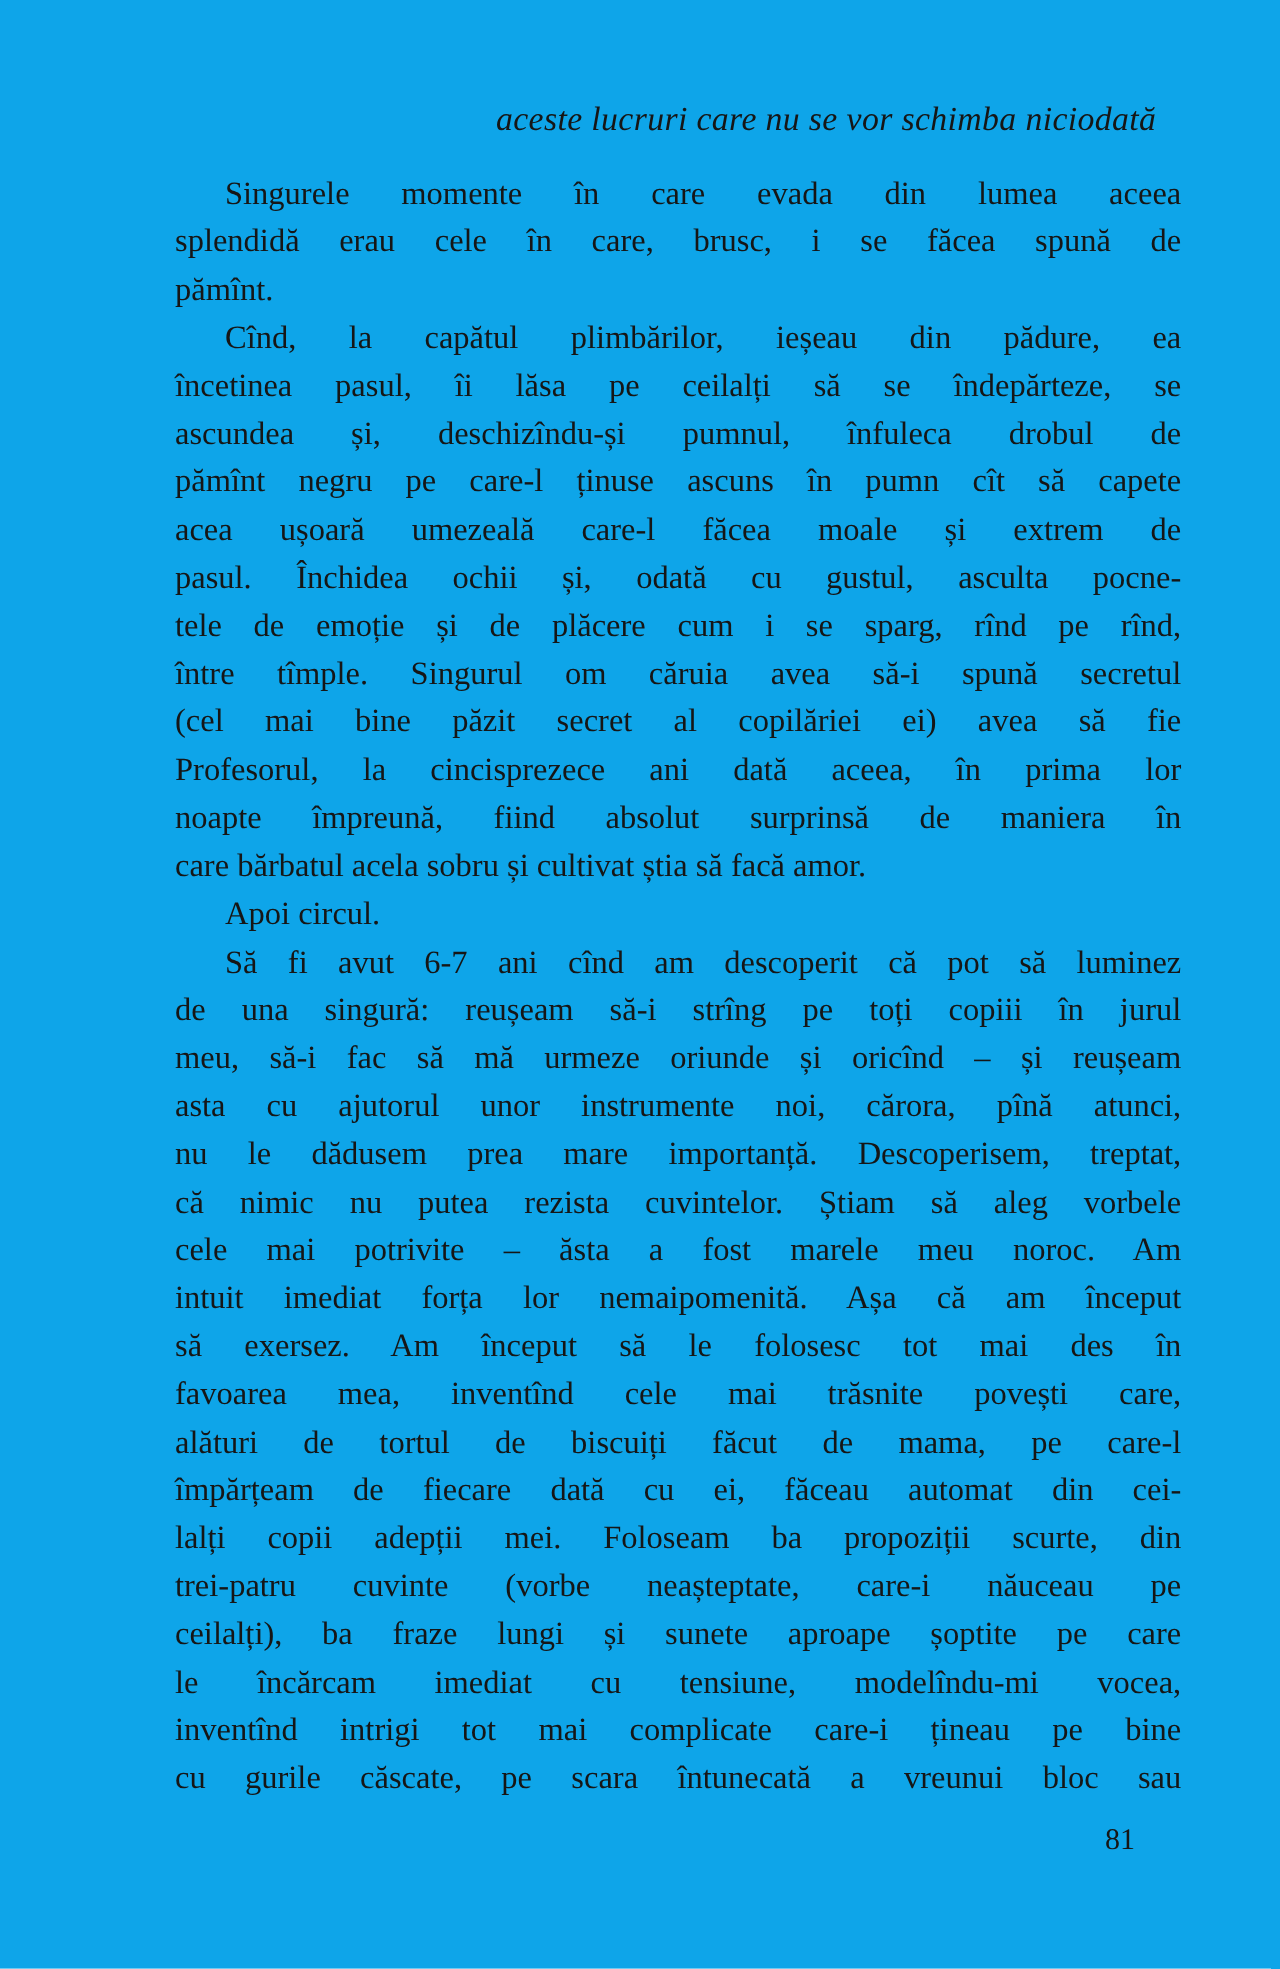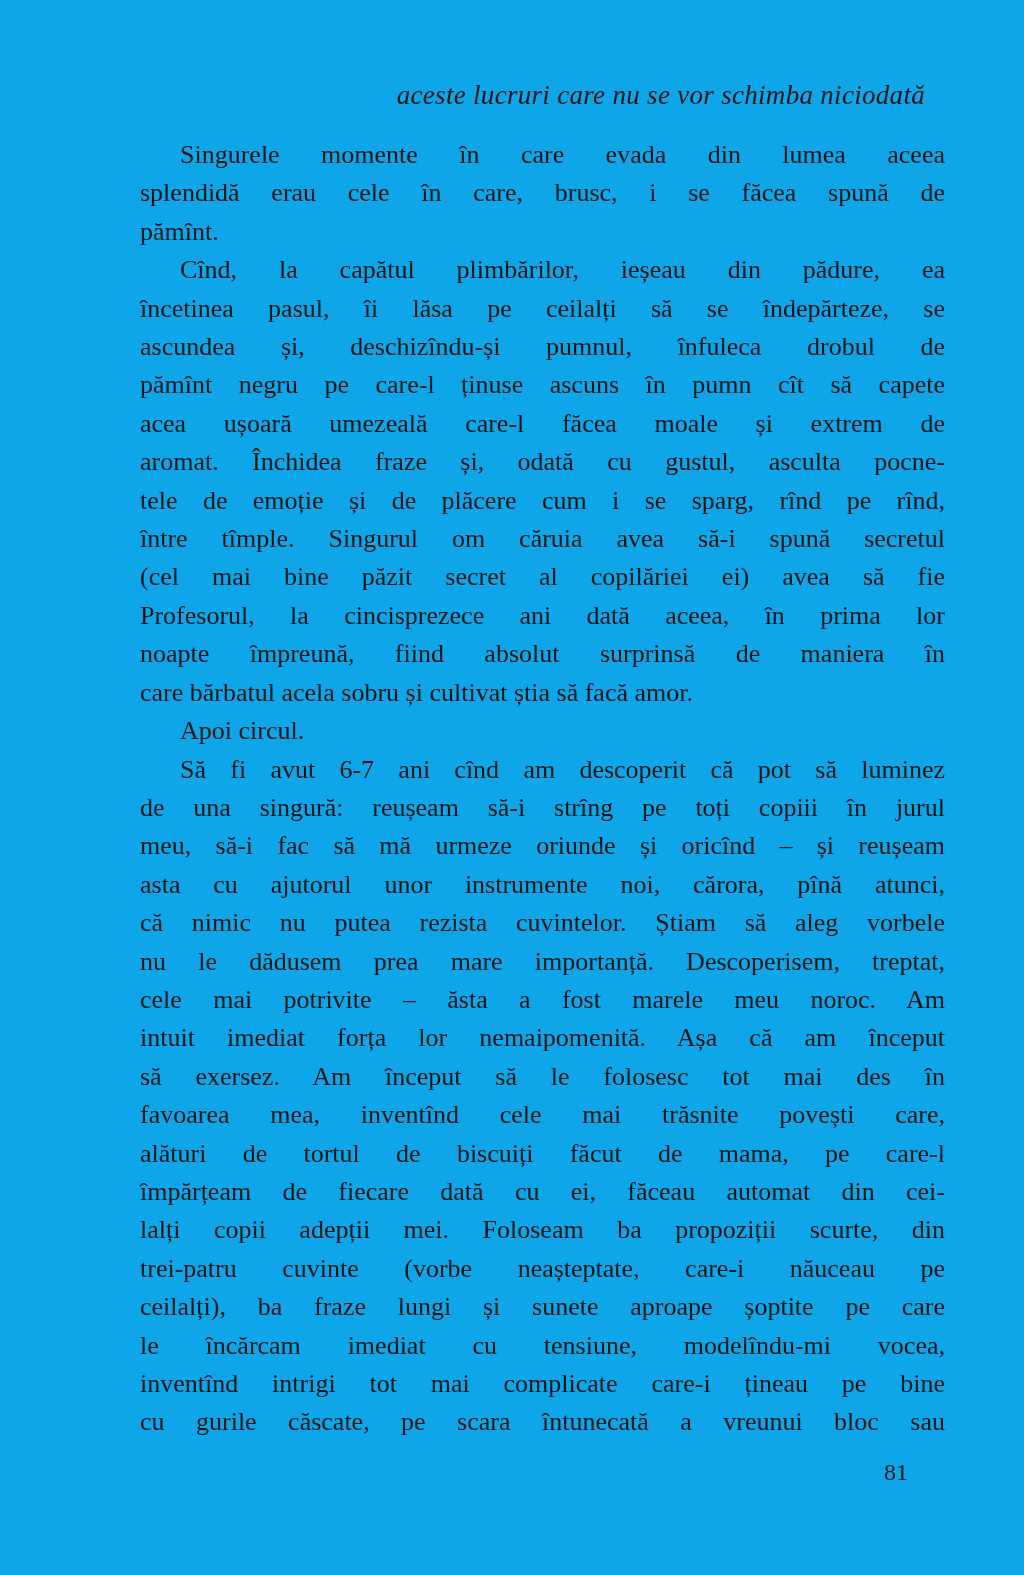--- a/index.html
+++ b/index.html
@@ -64,34 +64,34 @@
 
   <div class="text-block" id="text-block">
       <div class="line indent justified">Singurele momente în care evada din lumea aceea</div>
       <div class="line justified">splendidă erau cele în care, brusc, i se făcea spună de</div>
       <div class="line">pămînt.</div>
       <div class="line indent justified">Cînd, la capătul plimbărilor, ieșeau din pădure, ea</div>
       <div class="line justified">încetinea pasul, îi lăsa pe ceilalți să se îndepărteze, se</div>
       <div class="line justified">ascundea și, deschizîndu-și pumnul, înfuleca drobul de</div>
       <div class="line justified">pămînt negru pe care-l ținuse ascuns în pumn cît să capete</div>
       <div class="line justified">acea ușoară umezeală care-l făcea moale și extrem de</div>
-      <div class="line justified">aromat. Închidea fraze și, odată cu gustul, asculta pocne-</div>
+      <div class="line justified">pasul. Închidea ochii și, odată cu gustul, asculta pocne-</div>
       <div class="line justified">tele de emoție și de plăcere cum i se sparg, rînd pe rînd,</div>
       <div class="line justified">între tîmple. Singurul om căruia avea să-i spună secretul</div>
       <div class="line justified">(cel mai bine păzit secret al copilăriei ei) avea să fie</div>
       <div class="line justified">Profesorul, la cincisprezece ani dată aceea, în prima lor</div>
       <div class="line justified">noapte împreună, fiind absolut surprinsă de maniera în</div>
       <div class="line">care bărbatul acela sobru și cultivat știa să facă amor.</div>
       <div class="line indent">Apoi circul.</div>
       <div class="line indent justified">Să fi avut 6-7 ani cînd am descoperit că pot să luminez</div>
       <div class="line justified">de una singură: reușeam să-i strîng pe toți copiii în jurul</div>
       <div class="line justified">meu, să-i fac să mă urmeze oriunde și oricînd – și reușeam</div>
       <div class="line justified">asta cu ajutorul unor instrumente noi, cărora, pînă atunci,</div>
+      <div class="line justified">nu le dădusem prea mare importanță. Descoperisem, treptat,</div>
       <div class="line justified">că nimic nu putea rezista cuvintelor. Știam să aleg vorbele</div>
-      <div class="line justified">nu le dădusem prea mare importanță. Descoperisem, treptat,</div>
       <div class="line justified">cele mai potrivite – ăsta a fost marele meu noroc. Am</div>
       <div class="line justified">intuit imediat forța lor nemaipomenită. Așa că am început</div>
       <div class="line justified">să exersez. Am început să le folosesc tot mai des în</div>
       <div class="line justified">favoarea mea, inventînd cele mai trăsnite povești care,</div>
       <div class="line justified">alături de tortul de biscuiți făcut de mama, pe care-l</div>
       <div class="line justified">împărțeam de fiecare dată cu ei, făceau automat din cei-</div>
       <div class="line justified">lalți copii adepții mei. Foloseam ba propoziții scurte, din</div>
       <div class="line justified">trei-patru cuvinte (vorbe neașteptate, care-i năuceau pe</div>
       <div class="line justified">ceilalți), ba fraze lungi și sunete aproape șoptite pe care</div>
       <div class="line justified">le încărcam imediat cu tensiune, modelîndu-mi vocea,</div>

